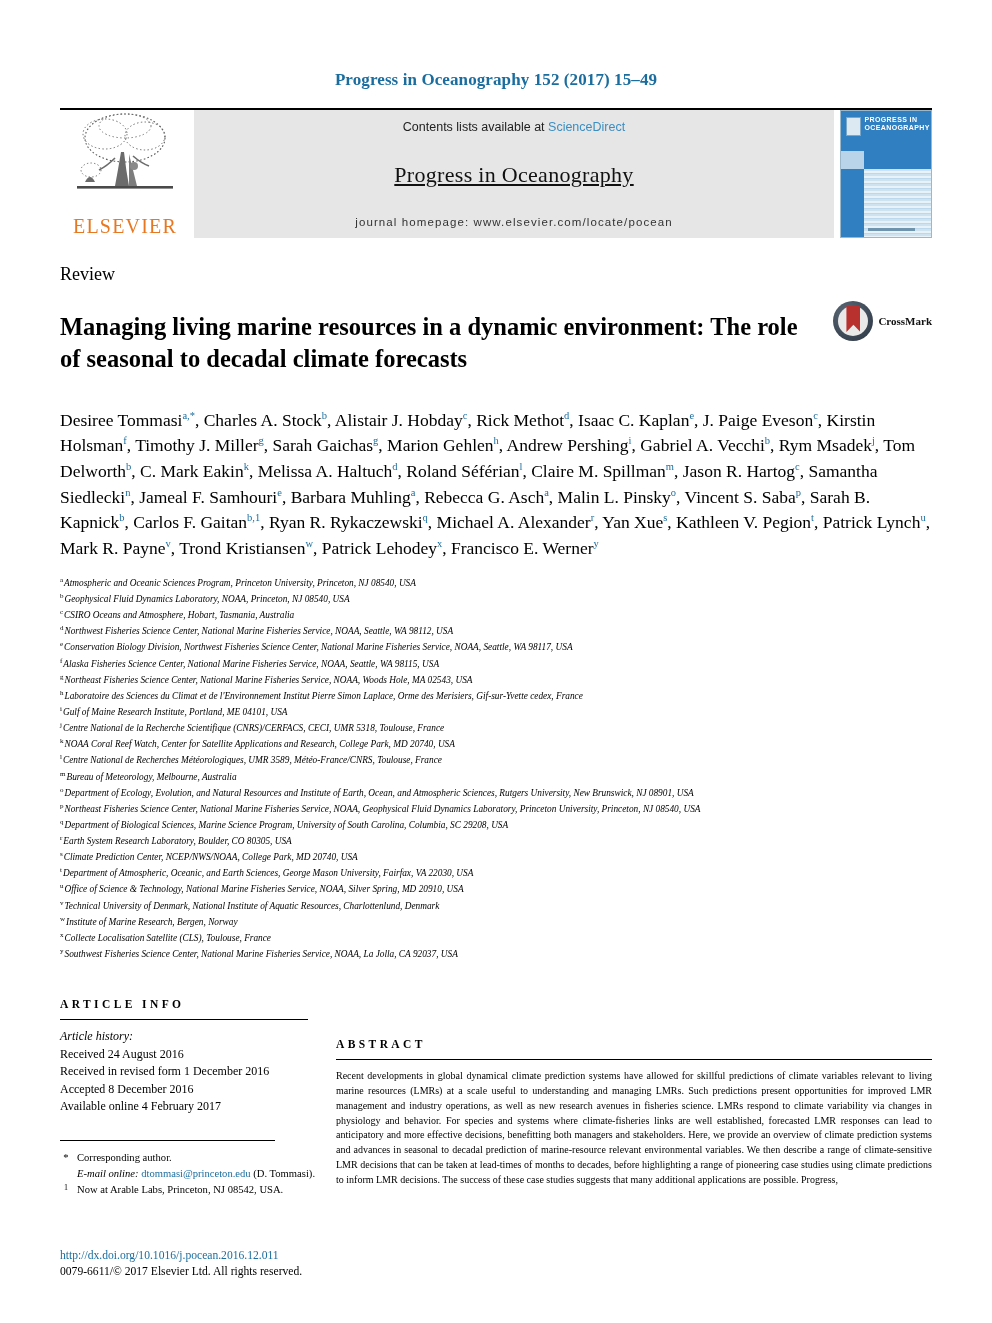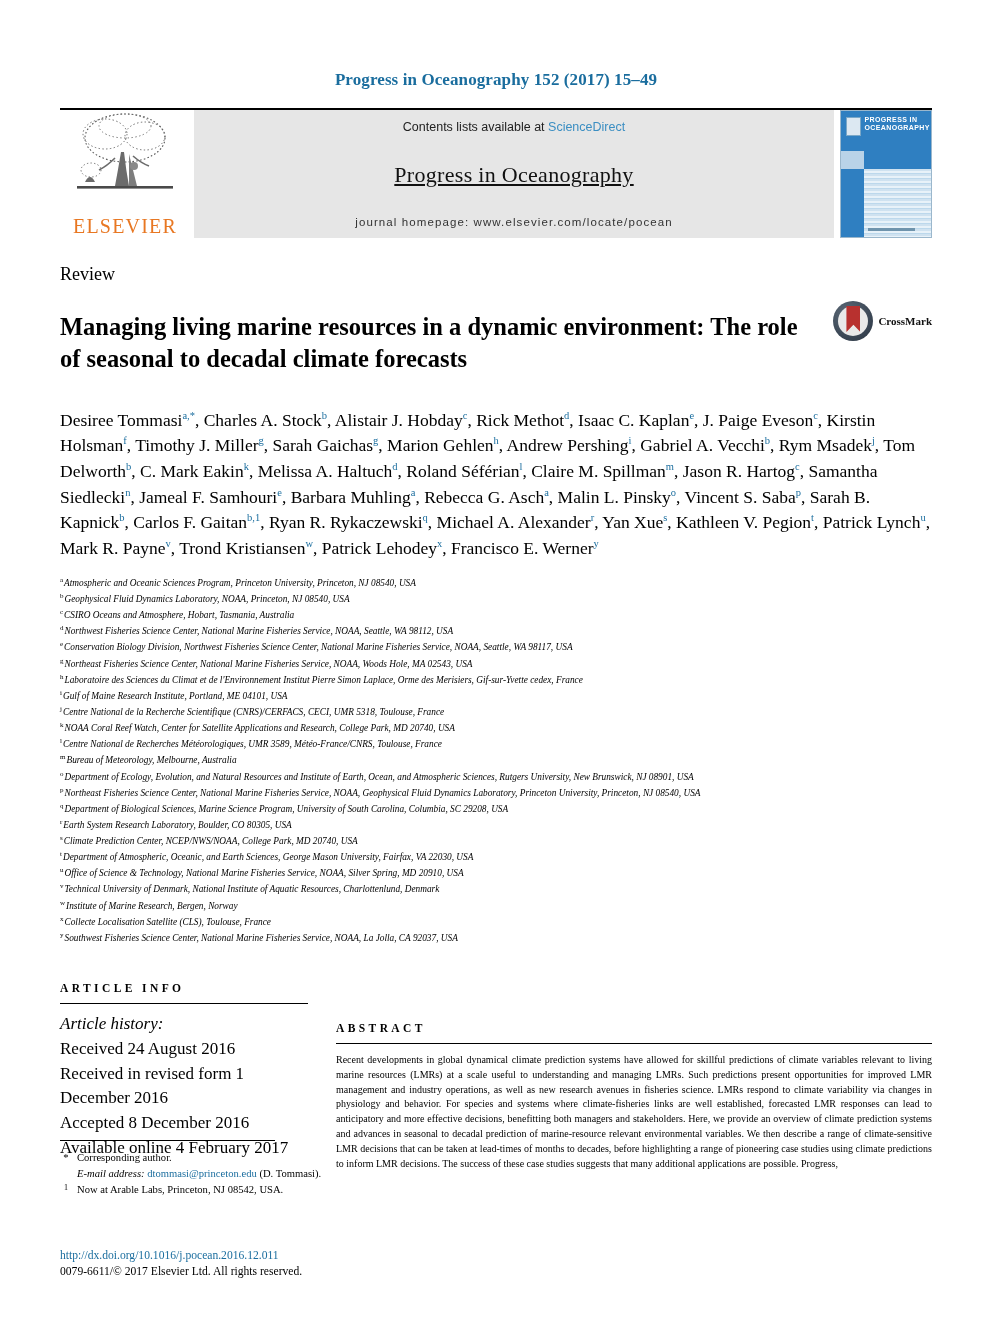--- a/index.html
+++ b/index.html
@@ -177,21 +177,21 @@
   .sec-head {
     font-family: "Liberation Serif", serif;
     font-size: 11.5px;
     font-weight: bold;
     letter-spacing: 3.4px;
     color: #000;
   }
   .sec-rule { border-top: 1px solid #000; margin-top: 9px; }
   .info-body {
     margin-top: 8px;
-    font-size: 17px;
+    font-size: 12px;
     line-height: 1.46;
     font-family: "Liberation Serif", serif;
   }
   .info-body .lbl { font-style: italic; }
   .abstract-body {
     margin-top: 9px;
     font-size: 10px;
     line-height: 1.48;
     text-align: justify;
     font-family: "Liberation Serif", serif;
@@ -289,20 +289,21 @@
   </div>
 
   <div class="authors"><span>Desiree Tommasi</span><sup>a,*</sup>, <span>Charles A. Stock</span><sup>b</sup>, <span>Alistair J. Hobday</span><sup>c</sup>, <span>Rick Methot</span><sup>d</sup>, <span>Isaac C. Kaplan</span><sup>e</sup>, <span>J. Paige Eveson</span><sup>c</sup>, <span>Kirstin Holsman</span><sup>f</sup>, <span>Timothy J. Miller</span><sup>g</sup>, <span>Sarah Gaichas</span><sup>g</sup>, <span>Marion Gehlen</span><sup>h</sup>, <span>Andrew Pershing</span><sup>i</sup>, <span>Gabriel A. Vecchi</span><sup>b</sup>, <span>Rym Msadek</span><sup>j</sup>, <span>Tom Delworth</span><sup>b</sup>, <span>C. Mark Eakin</span><sup>k</sup>, <span>Melissa A. Haltuch</span><sup>d</sup>, <span>Roland Séférian</span><sup>l</sup>, <span>Claire M. Spillman</span><sup>m</sup>, <span>Jason R. Hartog</span><sup>c</sup>, <span>Samantha Siedlecki</span><sup>n</sup>, <span>Jameal F. Samhouri</span><sup>e</sup>, <span>Barbara Muhling</span><sup>a</sup>, <span>Rebecca G. Asch</span><sup>a</sup>, <span>Malin L. Pinsky</span><sup>o</sup>, <span>Vincent S. Saba</span><sup>p</sup>, <span>Sarah B. Kapnick</span><sup>b</sup>, <span>Carlos F. Gaitan</span><sup>b,1</sup>, <span>Ryan R. Rykaczewski</span><sup>q</sup>, <span>Michael A. Alexander</span><sup>r</sup>, <span>Yan Xue</span><sup>s</sup>, <span>Kathleen V. Pegion</span><sup>t</sup>, <span>Patrick Lynch</span><sup>u</sup>, <span>Mark R. Payne</span><sup>v</sup>, <span>Trond Kristiansen</span><sup>w</sup>, <span>Patrick Lehodey</span><sup>x</sup>, <span>Francisco E. Werner</span><sup>y</sup></div>
 
   <div class="affiliations">
       <div><sup>a</sup><span>Atmospheric and Oceanic Sciences Program, Princeton University, Princeton, NJ 08540, USA</span></div>
       <div><sup>b</sup><span>Geophysical Fluid Dynamics Laboratory, NOAA, Princeton, NJ 08540, USA</span></div>
       <div><sup>c</sup><span>CSIRO Oceans and Atmosphere, Hobart, Tasmania, Australia</span></div>
       <div><sup>d</sup><span>Northwest Fisheries Science Center, National Marine Fisheries Service, NOAA, Seattle, WA 98112, USA</span></div>
       <div><sup>e</sup><span>Conservation Biology Division, Northwest Fisheries Science Center, National Marine Fisheries Service, NOAA, Seattle, WA 98117, USA</span></div>
+      <div><sup>f</sup><span>Alaska Fisheries Science Center, National Marine Fisheries Service, NOAA, Seattle, WA 98115, USA</span></div>
       <div><sup>g</sup><span>Northeast Fisheries Science Center, National Marine Fisheries Service, NOAA, Woods Hole, MA 02543, USA</span></div>
       <div><sup>h</sup><span>Laboratoire des Sciences du Climat et de l'Environnement Institut Pierre Simon Laplace, Orme des Merisiers, Gif-sur-Yvette cedex, France</span></div>
       <div><sup>i</sup><span>Gulf of Maine Research Institute, Portland, ME 04101, USA</span></div>
       <div><sup>j</sup><span>Centre National de la Recherche Scientifique (CNRS)/CERFACS, CECI, UMR 5318, Toulouse, France</span></div>
       <div><sup>k</sup><span>NOAA Coral Reef Watch, Center for Satellite Applications and Research, College Park, MD 20740, USA</span></div>
       <div><sup>l</sup><span>Centre National de Recherches Météorologiques, UMR 3589, Météo-France/CNRS, Toulouse, France</span></div>
       <div><sup>m</sup><span>Bureau of Meteorology, Melbourne, Australia</span></div>
       <div><sup>o</sup><span>Department of Ecology, Evolution, and Natural Resources and Institute of Earth, Ocean, and Atmospheric Sciences, Rutgers University, New Brunswick, NJ 08901, USA</span></div>
       <div><sup>p</sup><span>Northeast Fisheries Science Center, National Marine Fisheries Service, NOAA, Geophysical Fluid Dynamics Laboratory, Princeton University, Princeton, NJ 08540, USA</span></div>
       <div><sup>q</sup><span>Department of Biological Sciences, Marine Science Program, University of South Carolina, Columbia, SC 29208, USA</span></div>
@@ -338,21 +339,21 @@
 
   <div class="foot-rule"></div>
   <div class="footnotes">
     <div class="fn">
       <span class="mark">*</span>
       <span>Corresponding author.</span>
     </div>
     <div class="fn">
       <span class="mark"></span>
       <span>
-        <span class="email-lbl">E-mail address:</span>
+        <span class="email-lbl">E-mail online:</span>
         <span class="link">dtommasi@princeton.edu</span>
         <span>(D. Tommasi).</span>
       </span>
     </div>
     <div class="fn">
       <span class="mark"><sup>1</sup></span>
       <span>Now at Arable Labs, Princeton, NJ 08542, USA.</span>
     </div>
   </div>
 

